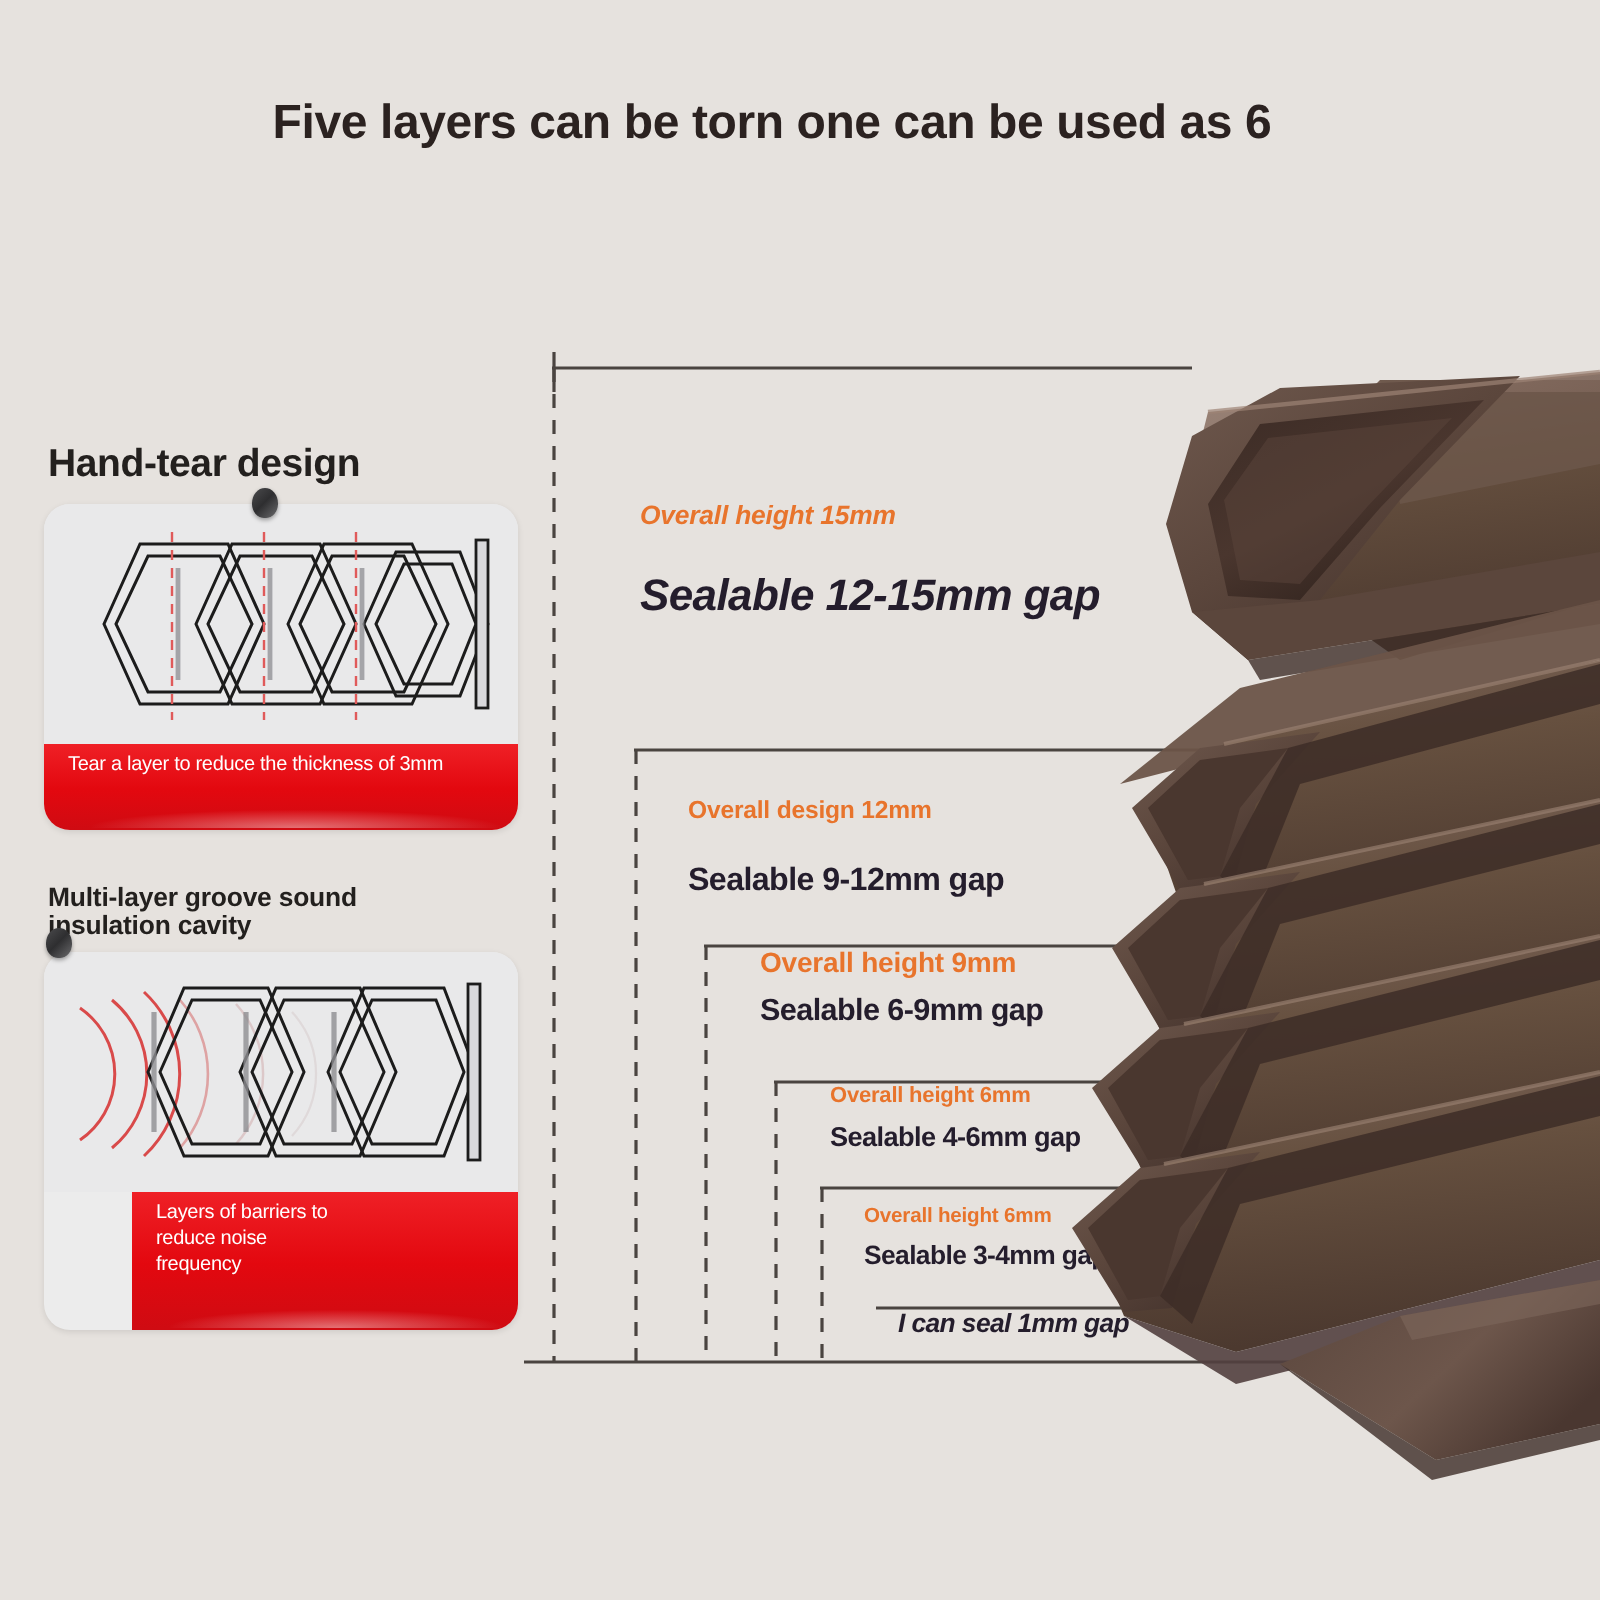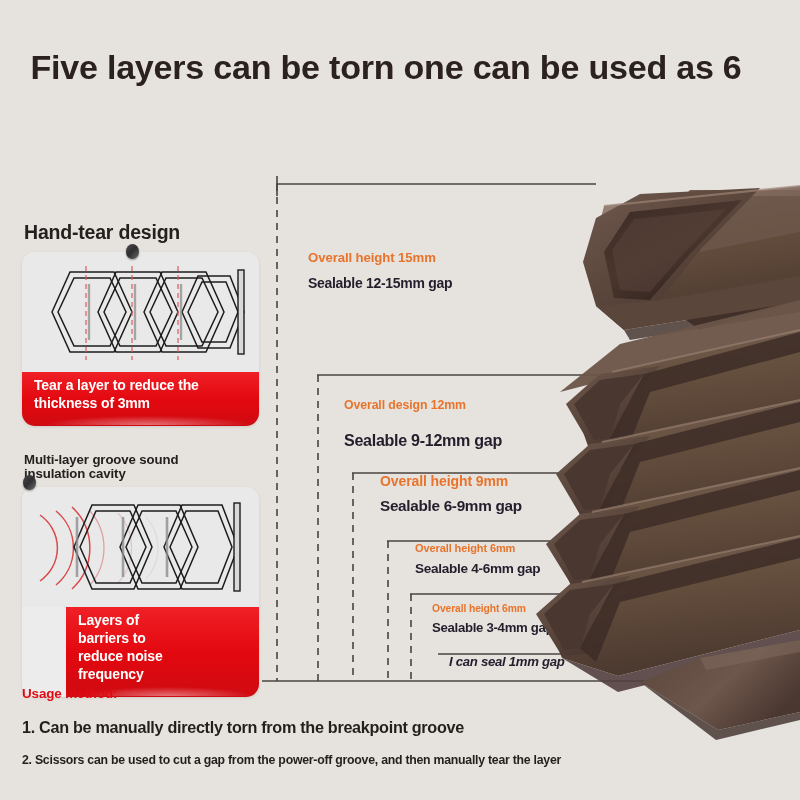--- a/index.html
+++ b/index.html
@@ -22,21 +22,21 @@
     overflow: hidden;
   }
 
   
   #page-title {
     position: absolute;
     top: 48px;
     left: 0;
     width: 772px;
     text-align: center;
-    font-size: 34px;
+    font-size: 24px;
     font-weight: bold;
     color: #2b2220;
     letter-spacing: -0.2px;
     white-space: nowrap;
   }
 
   
   #left-column {
     position: absolute;
     left: 22px;
@@ -70,24 +70,24 @@
     background: #e9e9ea;
   }
   .card-figure svg {
     display: block;
     width: 100%;
     height: 100%;
   }
   .card-banner {
     background: linear-gradient(180deg, #ef2026 0%, #e3080f 52%, #cf0b12 100%);
     color: #ffffff;
-    font-size: 14px;
-    font-weight: bold;
+    font-size: 10px;
+    font-weight: normal;
     line-height: 1.28;
-    padding: 5px 10px 13px 12px;
+    padding: 5px 10px 25px 12px;
     letter-spacing: -0.15px;
     position: relative;
   }
   .card-banner::after {
     content: "";
     position: absolute;
     left: 10%;
     right: 4%;
     bottom: 1px;
     height: 9px;
@@ -286,23 +286,23 @@
       <line x1="277" y1="184" x2="277" y2="681" stroke-width="1.6" stroke-dasharray="7 6"></line>
       <line x1="318" y1="375" x2="318" y2="681" stroke-width="1.6" stroke-dasharray="7 6"></line>
       <line x1="353" y1="473" x2="353" y2="681" stroke-width="1.6" stroke-dasharray="7 6"></line>
       <line x1="388" y1="541" x2="388" y2="681" stroke-width="1.6" stroke-dasharray="7 6"></line>
       <line x1="411" y1="594" x2="411" y2="681" stroke-width="1.6" stroke-dasharray="7 6"></line>
 
       <line x1="277" y1="176" x2="277" y2="196" stroke-width="1.6"></line>
     </g>
   </svg>
 
-  <div class="tier-label" style="left:308px; top:250px;">
+  <div class="tier-label" style="left:320px; top:250px;font-style:italic;">
     <div class="tier-sub" style="font-size:13.2px;">Overall height 15mm</div>
-    <div class="tier-main" style="font-size:14px; margin-top:10px;">Sealable 12-15mm gap</div>
+    <div class="tier-main" style="font-size:22px; margin-top:20px;">Sealable 12-15mm gap</div>
   </div>
 
   <div class="tier-label" style="left:344px; top:398px;">
     <div class="tier-sub" style="font-size:12.3px;">Overall design 12mm</div>
     <div class="tier-main" style="font-size:16.1px; margin-top:19px;">Sealable 9-12mm gap</div>
   </div>
 
   <div class="tier-label" style="left:380px; top:473px;">
     <div class="tier-sub" style="font-size:14px;">Overall height 9mm</div>
     <div class="tier-main" style="font-size:15.3px; margin-top:8px;">Sealable 6-9mm gap</div>
@@ -404,19 +404,14 @@
                 <line x1="145" y1="30" x2="145" y2="90"></line>
               </g>
             </svg>
           </div>
           <div class="card-banner" style="padding-right:92px;margin-left:44px;">Layers of barriers to reduce noise frequency</div>
         </div>
       </div>
     </div>
   </div>
 
-  <div id="usage-block">
-    <div id="usage-title">Usage method:</div>
-    <div id="usage-1">1. Can be manually directly torn from the breakpoint groove</div>
-    <div id="usage-2">2. Scissors can be used to cut a gap from the power-off groove, and then manually tear the layer</div>
-  </div>
 
 </div>
 
 </body></html>

